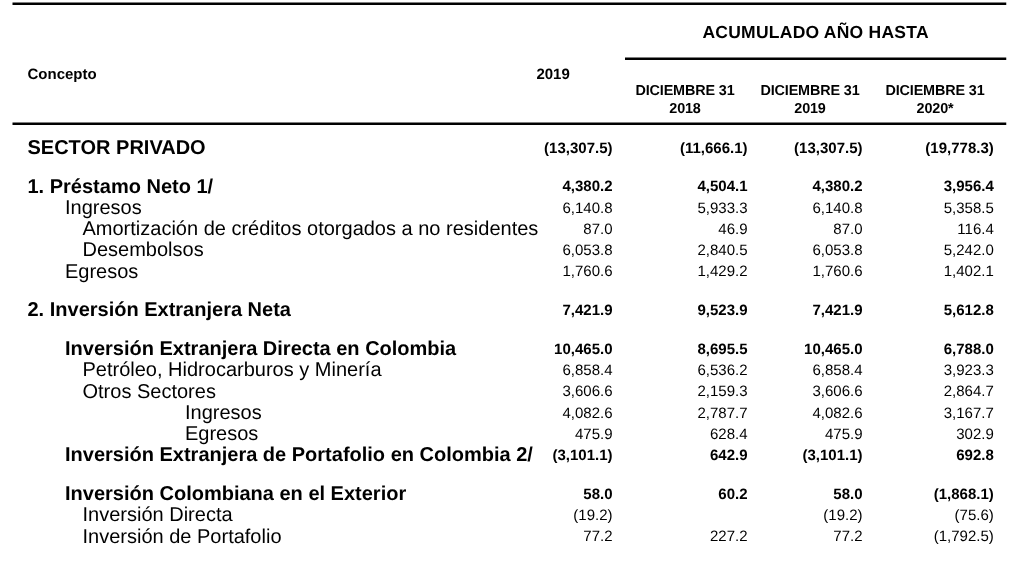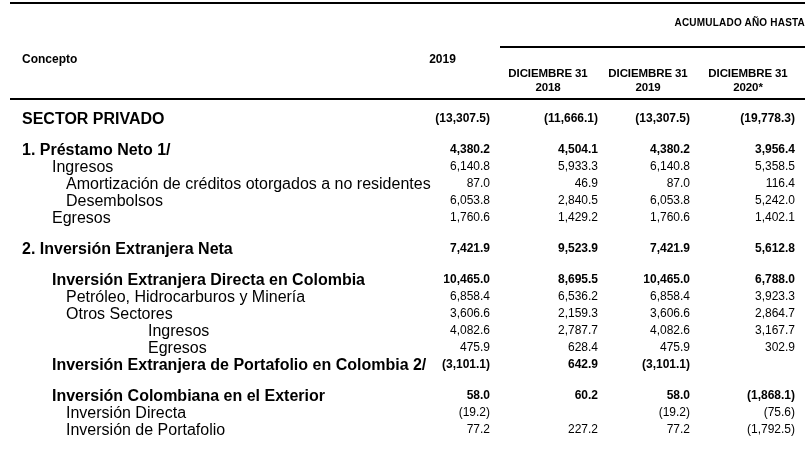--- a/index.html
+++ b/index.html
@@ -32,22 +32,22 @@
   #rule-header { left: 10px;  width: 795px; top: 98px; }
 
   
   #header-zone { position: absolute; left: 0; top: 0; width: 811px; height: 98px; }
 
   .hdr-group-title {
     position: absolute;
     top: 17px;
     left: 500px;
     width: 305px;
-    text-align: right;
-    font-size: 10px;
+    text-align: center;
+    font-size: 14px;
     font-weight: bold;
     letter-spacing: 0.2px;
   }
   .hdr-concepto {
     position: absolute;
     left: 22px;
     top: 52px;
     font-size: 12px;
     font-weight: bold;
     text-align: center;
@@ -231,20 +231,21 @@
         <div class="cell c0">475.9</div>
         <div class="cell c1">628.4</div>
         <div class="cell c2">475.9</div>
         <div class="cell c3">302.9</div>
       </div>
       <div class="row lvl-1 bold">
         <div class="row-label">Inversión Extranjera de Portafolio en Colombia  2/</div>
         <div class="cell c0">(3,101.1)</div>
         <div class="cell c1">642.9</div>
         <div class="cell c2">(3,101.1)</div>
+        <div class="cell c3">692.8</div>
       </div>
       <div class="row lvl-1 bold spacer-before">
         <div class="row-label">Inversión Colombiana en el Exterior</div>
         <div class="cell c0">58.0</div>
         <div class="cell c1">60.2</div>
         <div class="cell c2">58.0</div>
         <div class="cell c3">(1,868.1)</div>
       </div>
       <div class="row lvl-2">
         <div class="row-label">Inversión Directa</div>

